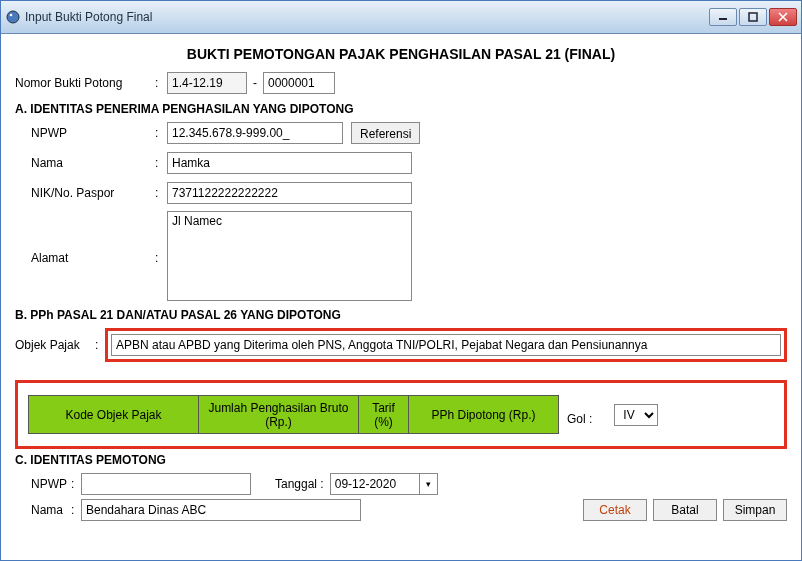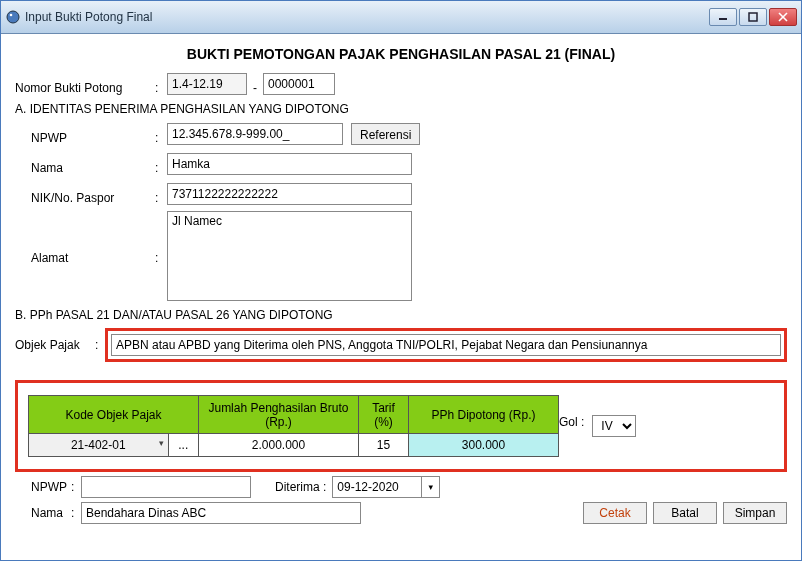--- a/index.html
+++ b/index.html
@@ -72,36 +72,36 @@
     flex-direction: column;
   }
   .page-title {
     text-align: center;
     font-weight: bold;
     font-size: 14px;
     margin: 4px 0 6px 0;
   }
   .row {
     display: flex;
-    align-items: flex-end;
+    align-items: center;
     margin: 3px 0;
     min-height: 24px;
   }
   .row label.left {
     width: 140px;
     font-size: 12px;
   }
   .row .colon {
     width: 12px;
   }
   .row.indent .left {
     padding-left: 16px;
   }
   .section-header {
-    font-weight: normal;
+    font-weight: bold;
     font-size: 12px;
     margin: 4px 0 2px 0;
   }
   input.txt, textarea.txt, select.txt {
     border: 1px solid #888;
     background: #fff;
     font-family: inherit;
     font-size: 12px;
     padding: 2px 4px;
     height: 22px;
@@ -180,24 +180,24 @@
     font-weight: normal;
     height: 38px;
   }
   td.kode { background: #f0f0f0; text-align: left; position: relative; }
   td.kode .arrow { position: absolute; right: 4px; font-size: 9px; color: #444; }
   td.dots { width: 24px; }
   td.bruto { text-align: right; width: 160px; }
   td.tarif { width: 50px; }
   td.dipotong { text-align: right; width: 150px; background: #b8f0f0; }
   .gol-wrap {
-    margin-left: 0;
-    display: flex;
-    align-items: flex-start;
-    gap: 8px;
+    margin-left: 8px;
+    display: flex;
+    align-items: flex-end;
+    gap: 22px;
   }
   .bottom-row {
     display: flex;
     align-items: center;
     margin-top: 4px;
   }
   .bottom-row .blabel {
     width: 56px;
     padding-left: 16px;
   }
@@ -295,47 +295,38 @@
     <div class="grid-frame">
       <div class="grid-inner">
         <table class="grid">
           <tbody>
               <tr>
             <th colspan="2" style="width:170px;">Kode Objek Pajak</th>
             <th style="width:160px;">Jumlah Penghasilan Bruto (Rp.)</th>
             <th style="width:50px;">Tarif (%)</th>
             <th style="width:150px;">PPh Dipotong (Rp.)</th>
           </tr>
-          <tr>
-            <td class="kode" style="width:110px;">
-              <span>21-402-01</span>
-              <span class="arrow">▾</span>
-            </td>
-            <td class="dots">...</td>
-            <td class="bruto">2.000.000</td>
-            <td class="tarif">15</td>
-            <td class="dipotong">300.000</td>
-          </tr>
         </tbody>
           </table>
         <div class="gol-wrap">
           <span>Gol :</span>
           <select class="txt" style="width:44px;">
             <option>IV</option>
           </select>
         </div>
       </div>
     </div>
 
+    <div class="section-header" style="margin-top:4px;">C. IDENTITAS PEMOTONG</div>
 
     <div class="bottom-row">
       <span class="blabel">NPWP</span>
       <span class="bcolon">:</span>
       <input class="txt" style="width: 170px;" value="">
-      <span style="margin-left:24px;">Diterima :</span>
+      <span style="margin-left:24px;">Tanggal :</span>
       <input class="txt" style="width: 90px; margin-left: 6px;" value="09-12-2020">
       <span style="display:inline-flex;align-items:center;justify-content:center;width:18px;height:22px;border:1px solid #888;border-left:none;font-size:9px;">▾</span>
     </div>
 
     <div class="bottom-row" style="margin-top:4px;">
       <span class="blabel">Nama</span>
       <span class="bcolon">:</span>
       <input class="txt" style="width: 280px;" value="Bendahara Dinas ABC">
       <div class="actions">
         <button class="act disabled">Cetak</button>

